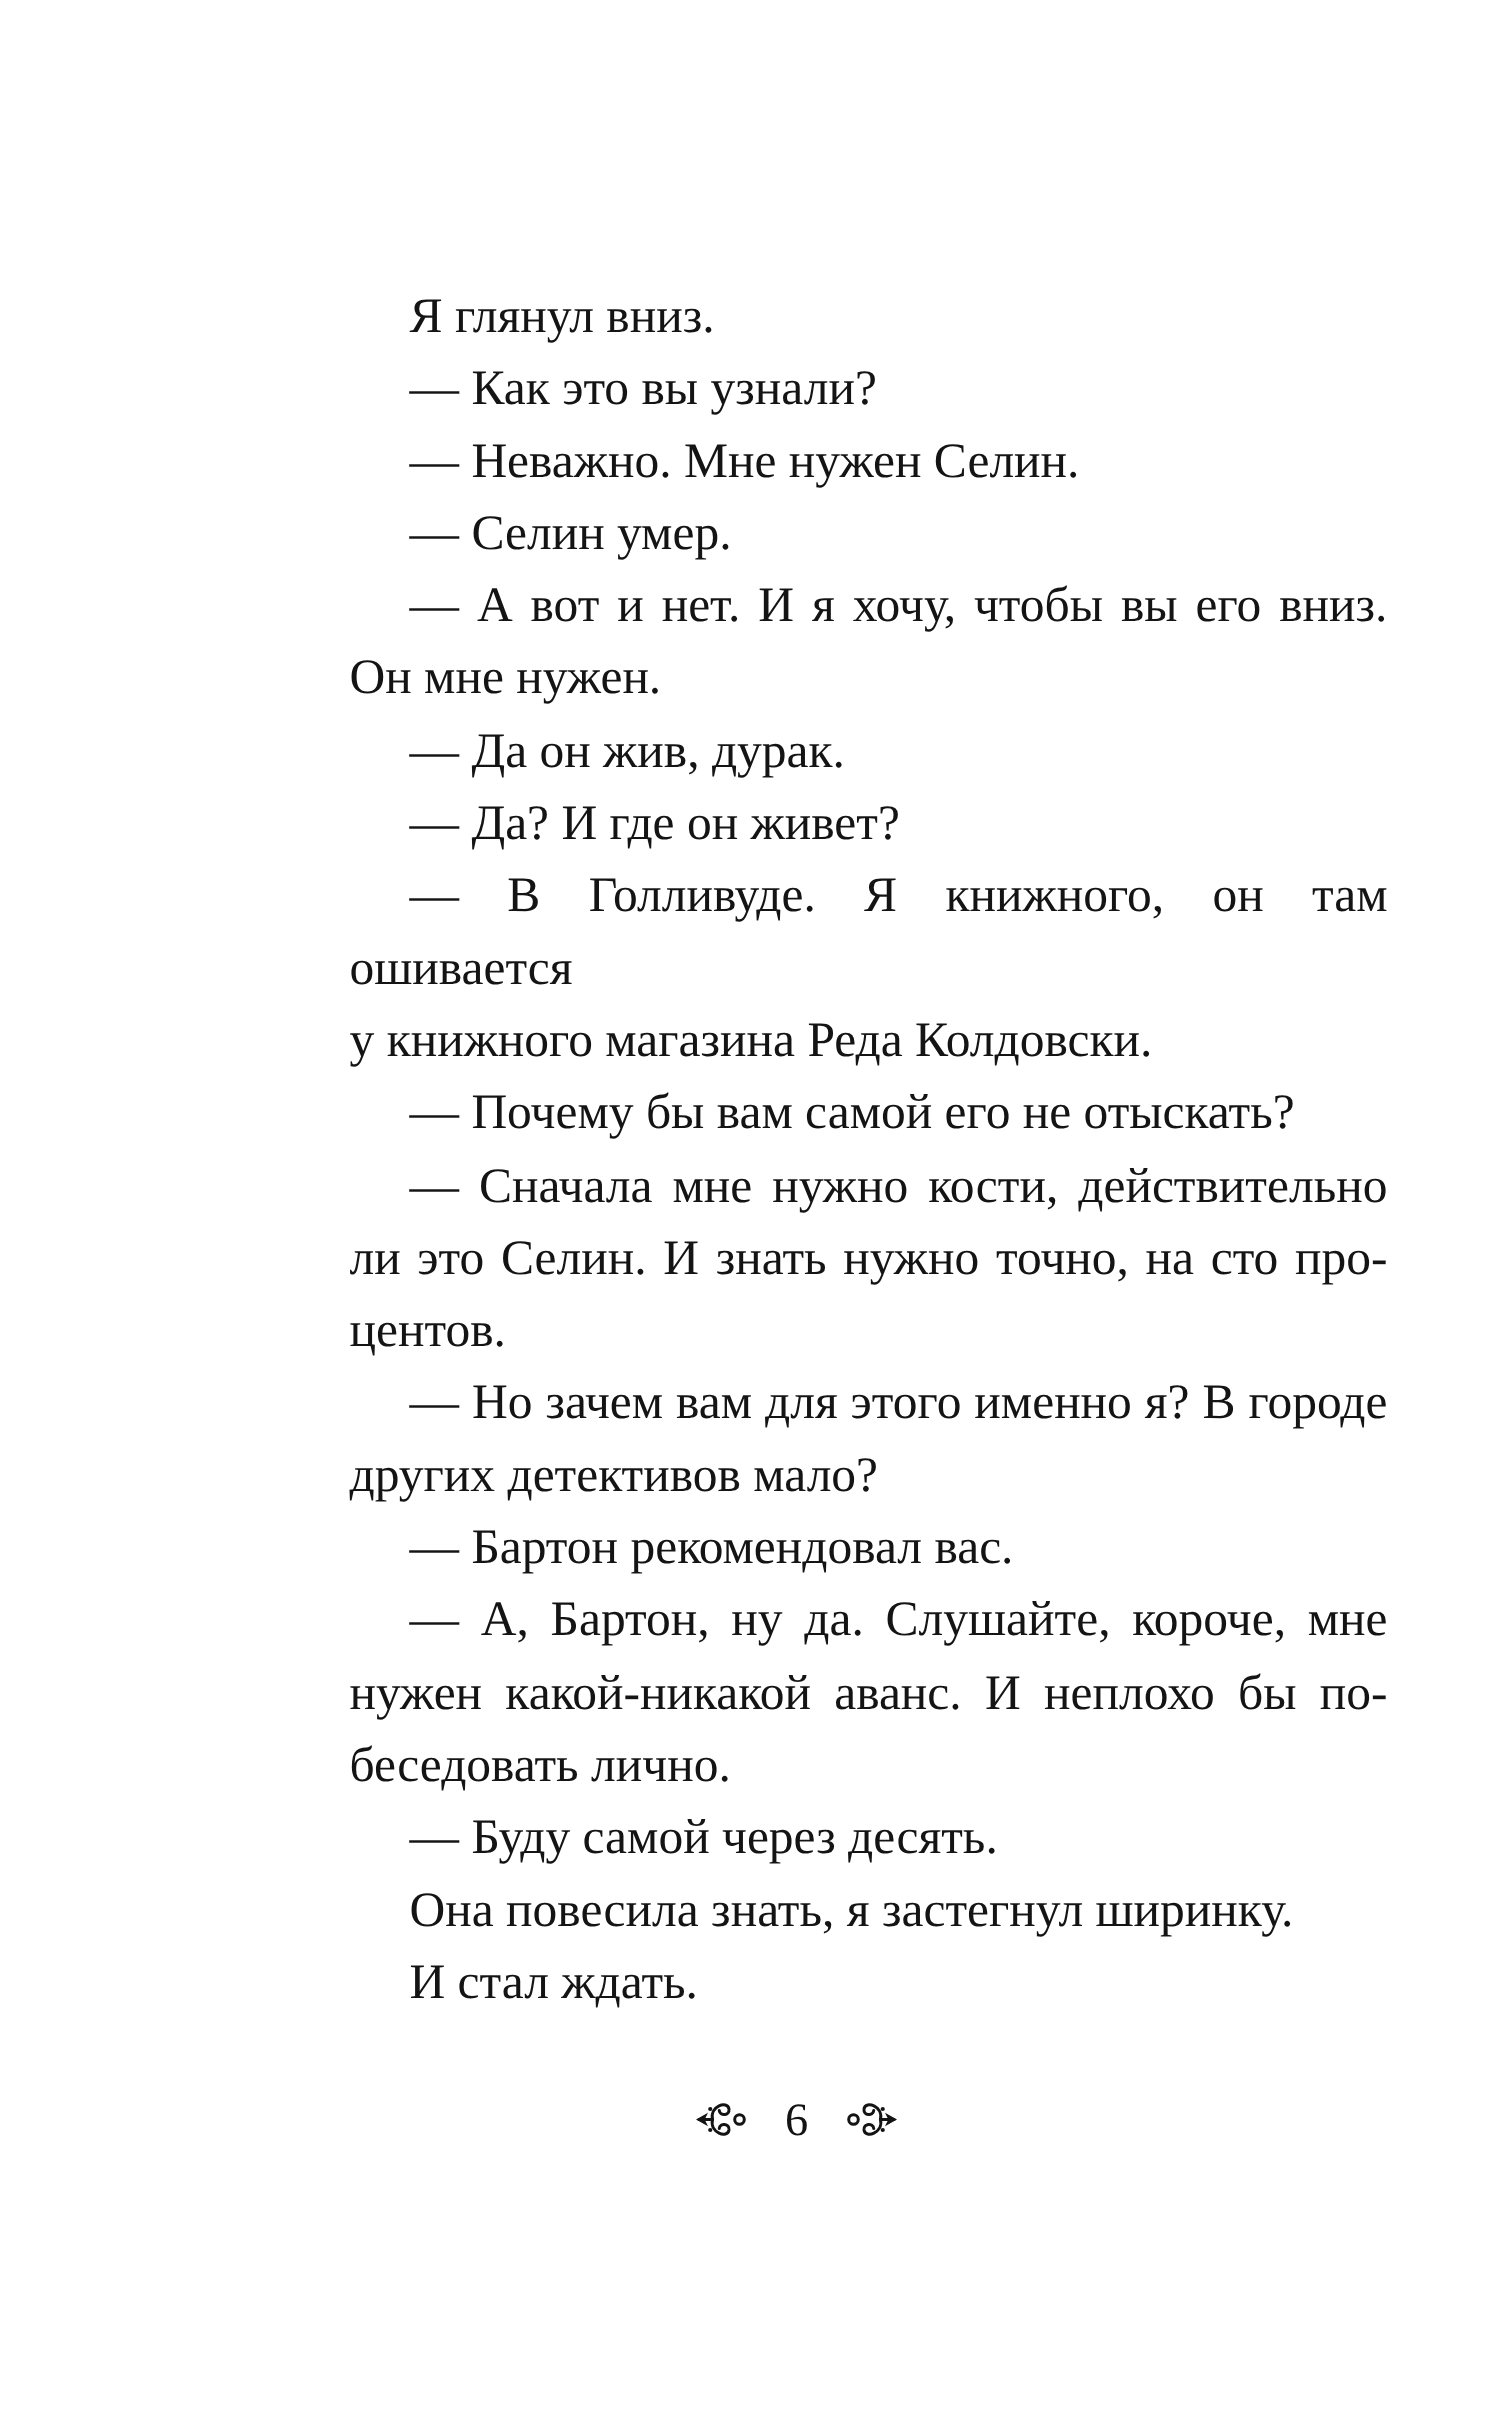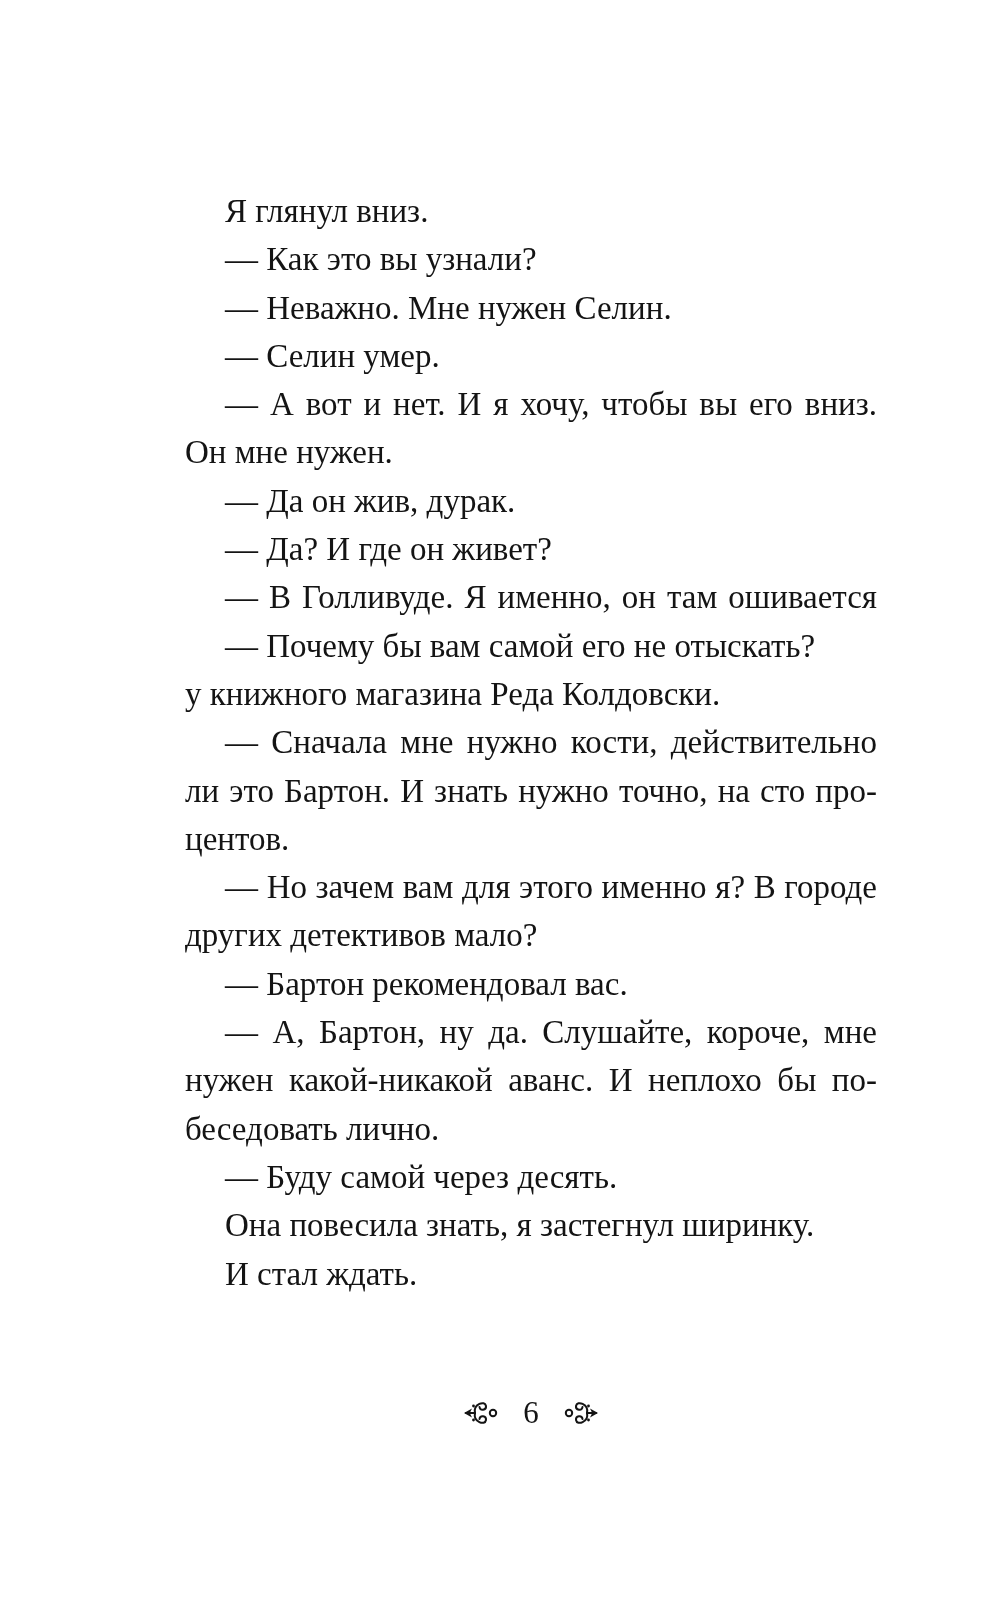--- a/index.html
+++ b/index.html
@@ -20,20 +20,21 @@
     position: absolute;
     left: 185px;
     top: 187px;
     width: 692px;
     font-size: 33px;
     line-height: 48.3px;
   }
   .line {
     width: 100%;
     white-space: normal;
+    margin-left: 48px;
   }
   .line.indent {
     text-indent: 40px;
   }
   .line.justify {
     text-align: justify;
     text-align-last: justify;
   }
   .page-footer {
     position: absolute;
@@ -61,25 +62,25 @@
 
   <div class="text-block">
     <div class="line indent">Я глянул вниз.</div>
     <div class="line indent">— Как это вы узнали?</div>
     <div class="line indent">— Неважно. Мне нужен Селин.</div>
     <div class="line indent">— Селин умер.</div>
     <div class="line indent justify">— А вот и нет. И я хочу, чтобы вы его вниз.</div>
     <div class="line">Он мне нужен.</div>
     <div class="line indent">— Да он жив, дурак.</div>
     <div class="line indent">— Да? И где он живет?</div>
-    <div class="line indent justify">— В Голливуде. Я именно, он там ошивается</div>
+    <div class="line indent justify">— В Голливуде. Я книжного, он там ошивается</div>
+    <div class="line">у книжного магазина Реда Колдовски.</div>
     <div class="line indent">— Почему бы вам самой его не отыскать?</div>
-    <div class="line">у книжного магазина Реда Колдовски.</div>
     <div class="line indent justify">— Сначала мне нужно кости, действительно</div>
-    <div class="line justify">ли это Бартон. И знать нужно точно, на сто про-</div>
+    <div class="line justify">ли это Селин. И знать нужно точно, на сто про-</div>
     <div class="line">центов.</div>
     <div class="line indent justify">— Но зачем вам для этого именно я? В городе</div>
     <div class="line">других детективов мало?</div>
     <div class="line indent">— Бартон рекомендовал вас.</div>
     <div class="line indent justify">— А, Бартон, ну да. Слушайте, короче, мне</div>
     <div class="line justify">нужен какой-никакой аванс. И неплохо бы по-</div>
     <div class="line">беседовать лично.</div>
     <div class="line indent">— Буду самой через десять.</div>
     <div class="line indent">Она повесила знать, я застегнул ширинку.</div>
     <div class="line indent">И стал ждать.</div>

